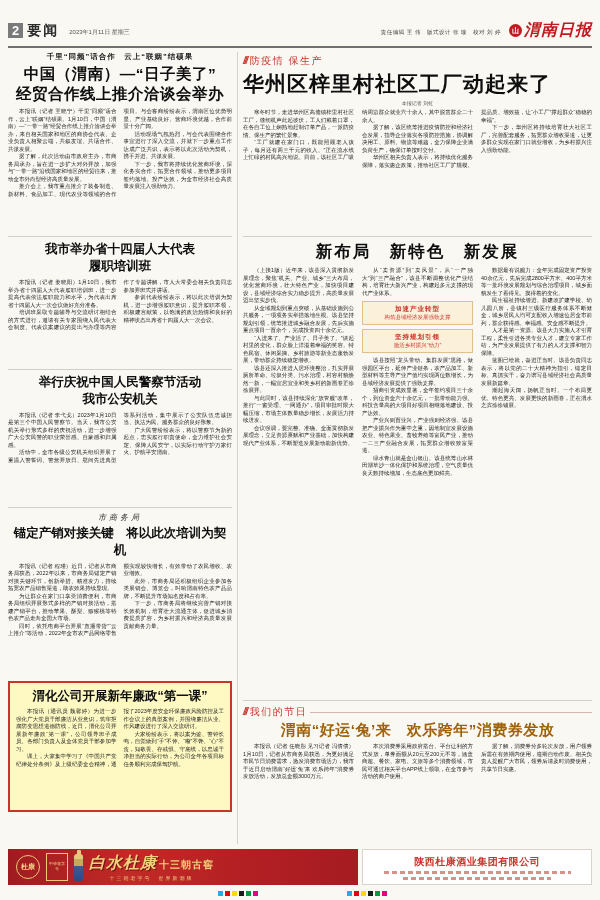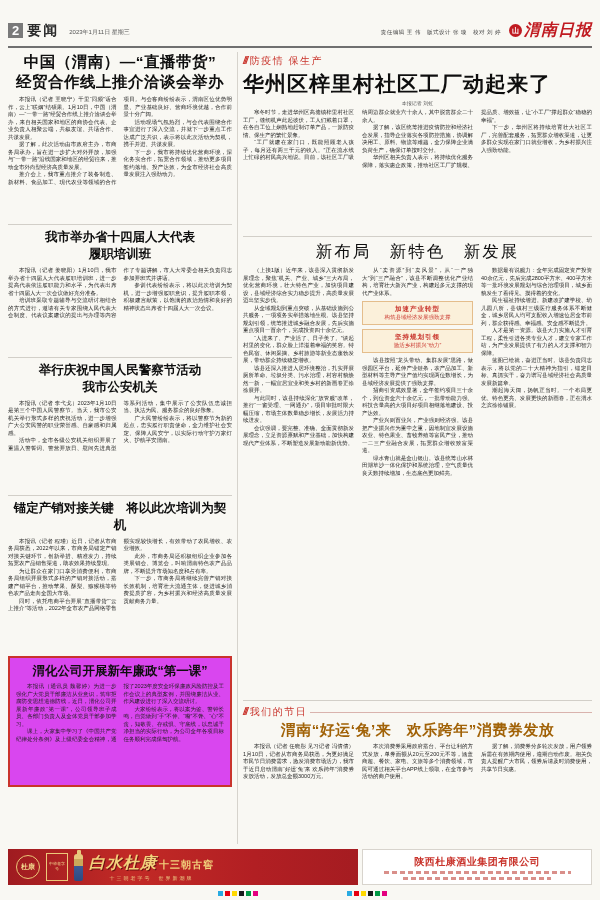--- a/index.html
+++ b/index.html
@@ -19,35 +19,35 @@
   .col-left{width:224px;flex:none;}
   .vrule{width:1px;background:#d6d3cc;flex:none;}
   .col-right{flex:1;min-width:0;}
   .hrule{border-top:1px solid #d2cfc8;margin:5px 0 4px 0;}
   
   .kicker{font-size:7.5px;font-weight:bold;text-align:center;letter-spacing:1px;color:#222;margin-bottom:2px;}
   .kicker-script{font-size:8px;text-align:center;letter-spacing:3px;color:#333;font-style:italic;margin-bottom:2px;}
   .h-xl{font-size:15.5px;font-weight:900;text-align:center;line-height:1.3;letter-spacing:0.5px;color:#0e0e0e;}
   .h-l{font-size:12.5px;font-weight:900;text-align:center;line-height:1.35;color:#0e0e0e;}
   .h-huge{font-size:21px;font-weight:900;letter-spacing:1px;color:#0e0e0e;margin:2px 0;}
-  .h-mid{font-size:16.5px;font-weight:400;text-align:center;letter-spacing:2px;color:#0e0e0e;margin:3px 0 4px 0;}
+  .h-mid{font-size:16.5px;font-weight:700;text-align:center;letter-spacing:2px;color:#0e0e0e;margin:3px 0 4px 0;}
   .h-banner{font-size:15px;font-weight:900;text-align:center;letter-spacing:0.5px;color:#a16207;margin:2px 0 3px 0;}
   .byline{font-size:5px;color:#555;text-align:center;margin:2px 0 3px 0;}
   .bodytext{font-size:5.5px;line-height:7.5px;text-align:justify;color:#1e1e1e;overflow:hidden;}
   .bodytext p{margin:0;text-indent:2em;}
   .cols2{column-count:2;column-gap:7px;}
   .cols3{column-count:3;column-gap:8px;}
   .flexcols{display:flex;gap:8px;}
   .flexcols>div{flex:1;min-width:0;}
   
   .tagline{display:flex;align-items:center;gap:3px;margin:2px 0 1px 0;}
   .slashes{color:#c9342c;font-weight:900;font-style:italic;font-size:10px;letter-spacing:-1.5px;line-height:1;}
   .tagtext{color:#c9342c;font-weight:normal;font-size:10px;letter-spacing:1.5px;}
   .tagrule{flex:1;height:1px;background:#d9b3ad;}
-  .redbox{border:2px solid #c9342c;background:#d946ef;padding:5px 6px 4px 6px;margin-top:5px;}
+  .redbox{border:2px solid #c9342c;background:#fef9c3;padding:5px 6px 4px 6px;margin-top:5px;}
   .creambox{background:#fbf0da;border:1px solid #e4bd8c;text-align:center;padding:3px 2px;margin:4px 0;}
   .creambox .bt{color:#c9342c;font-weight:bold;font-size:6.5px;letter-spacing:1px;}
   .creambox .bs{color:#c9342c;font-size:5.5px;margin-top:1px;}
   
   .adsrow{display:flex;gap:4px;height:36px;margin-top:5px;}
   .ad-left{flex:1.47;background:linear-gradient(90deg,#9f1b20,#c22a26 35%,#b21f23 70%,#a51c21);display:flex;align-items:center;gap:6px;padding:2px 8px;min-width:0;}
   .adlogo{width:22px;height:22px;border-radius:50%;border:1.5px solid #ecc878;color:#f3d98e;font-size:7px;font-weight:bold;display:flex;align-items:center;justify-content:center;flex:none;}
   .adseal{width:18px;height:24px;border:1px solid #ecc878;color:#f3d98e;font-size:4px;text-align:center;display:flex;align-items:center;justify-content:center;line-height:1.2;flex:none;padding:1px;}
   .bottle{width:9px;height:27px;background:linear-gradient(180deg,#e8c87c 0 20%,#caa85a 20% 45%,#3c5a96 45%,#2e4a80);border-radius:3px 3px 2px 2px;flex:none;position:relative;}
   .bottle:before{content:"";position:absolute;top:-4px;left:2.5px;width:4px;height:5px;background:#e8c87c;border-radius:1px;}
@@ -78,22 +78,23 @@
       <span class="seal">山</span>
       <span class="mastname">渭南日报</span>
     </span>
   </div>
 
   <div class="main">
 
     <div class="col-left">
 
       <div>
+        <div class="kicker">千里“同频”话合作　云上“联姻”结硕果</div>
         <div class="h-xl">
-          <div>中国（渭南）—“直播带货”</div>
+          <div>中国（渭南）—“日子美了”</div>
           <div>经贸合作线上推介洽谈会举办</div>
         </div>
         <div class="bodytext cols2" style="height:123px;margin-top:4px;">
             <p>本报讯（记者 王晓宁）千里“同频”话合作，云上“联姻”结硕果。1月10日，中国（渭南）—“一带一路”经贸合作线上推介洽谈会举办，来自相关国家和地区的商协会代表、企业负责人相聚云端，共叙友谊、共话合作、共谋发展。</p>
             <p>据了解，此次活动由市政府主办，市商务局承办，旨在进一步扩大对外开放，加强与“一带一路”沿线国家和地区的经贸往来，推动全市外向型经济高质量发展。</p>
             <p>推介会上，我市重点推介了装备制造、新材料、食品加工、现代农业等领域的合作项目。与会客商纷纷表示，渭南区位优势明显、产业基础良好、营商环境优越，合作前景十分广阔。</p>
             <p>活动现场气氛热烈，与会代表围绕合作事宜进行了深入交流，并就下一步重点工作达成广泛共识，表示将以此次活动为契机，携手并进、共谋发展。</p>
             <p>下一步，我市将持续优化营商环境，深化务实合作，拓宽合作领域，推动更多项目签约落地、投产达效，为全市经济社会高质量发展注入强劲动力。</p>
           </div>
       </div>
@@ -122,20 +123,21 @@
         <div class="bodytext cols2" style="height:90px;margin-top:4px;">
             <p>本报讯（记者 李弋戈）2023年1月10日是第三个中国人民警察节。当天，我市公安机关举行形式多样的庆祝活动，进一步增强广大公安民警的职业荣誉感、自豪感和归属感。</p>
             <p>活动中，全市各级公安机关组织开展了重温入警誓词、警营开放日、慰问先进典型等系列活动，集中展示了公安队伍忠诚担当、执法为民、服务群众的良好形象。</p>
             <p>广大民警纷纷表示，将以警察节为新的起点，忠实履行职责使命，全力维护社会安定、保障人民安宁，以实际行动守护万家灯火、护航平安渭南。</p>
           </div>
       </div>
 
       <div class="hrule"></div>
 
       <div>
+        <div class="kicker-script">市商务局</div>
         <div class="h-l">锚定产销对接关键　将以此次培训为契机</div>
         <div class="bodytext cols2" style="height:113px;margin-top:4px;">
             <p>本报讯（记者 程瑾）近日，记者从市商务局获悉，2022年以来，市商务局锚定产销对接关键环节，创新举措、精准发力，持续拓宽农产品销售渠道，助农效果持续显现。</p>
             <p>为让群众在家门口享受消费便利，市商务局组织开展形式多样的产销对接活动，搭建产销平台，推动苹果、酥梨、猕猴桃等特色农产品走向全国大市场。</p>
             <p>同时，依托电商平台开展“直播带货”“云上推介”等活动，2022年全市农产品网络零售额实现较快增长，有效带动了农民增收、农业增效。</p>
             <p>此外，市商务局还积极组织企业参加各类展销会、博览会，叫响渭南特色农产品品牌，不断提升市场知名度和占有率。</p>
             <p>下一步，市商务局将继续完善产销对接长效机制，培育壮大流通主体，促进城乡消费提质扩容，为乡村振兴和经济高质量发展贡献商务力量。</p>
           </div>
       </div>
 

